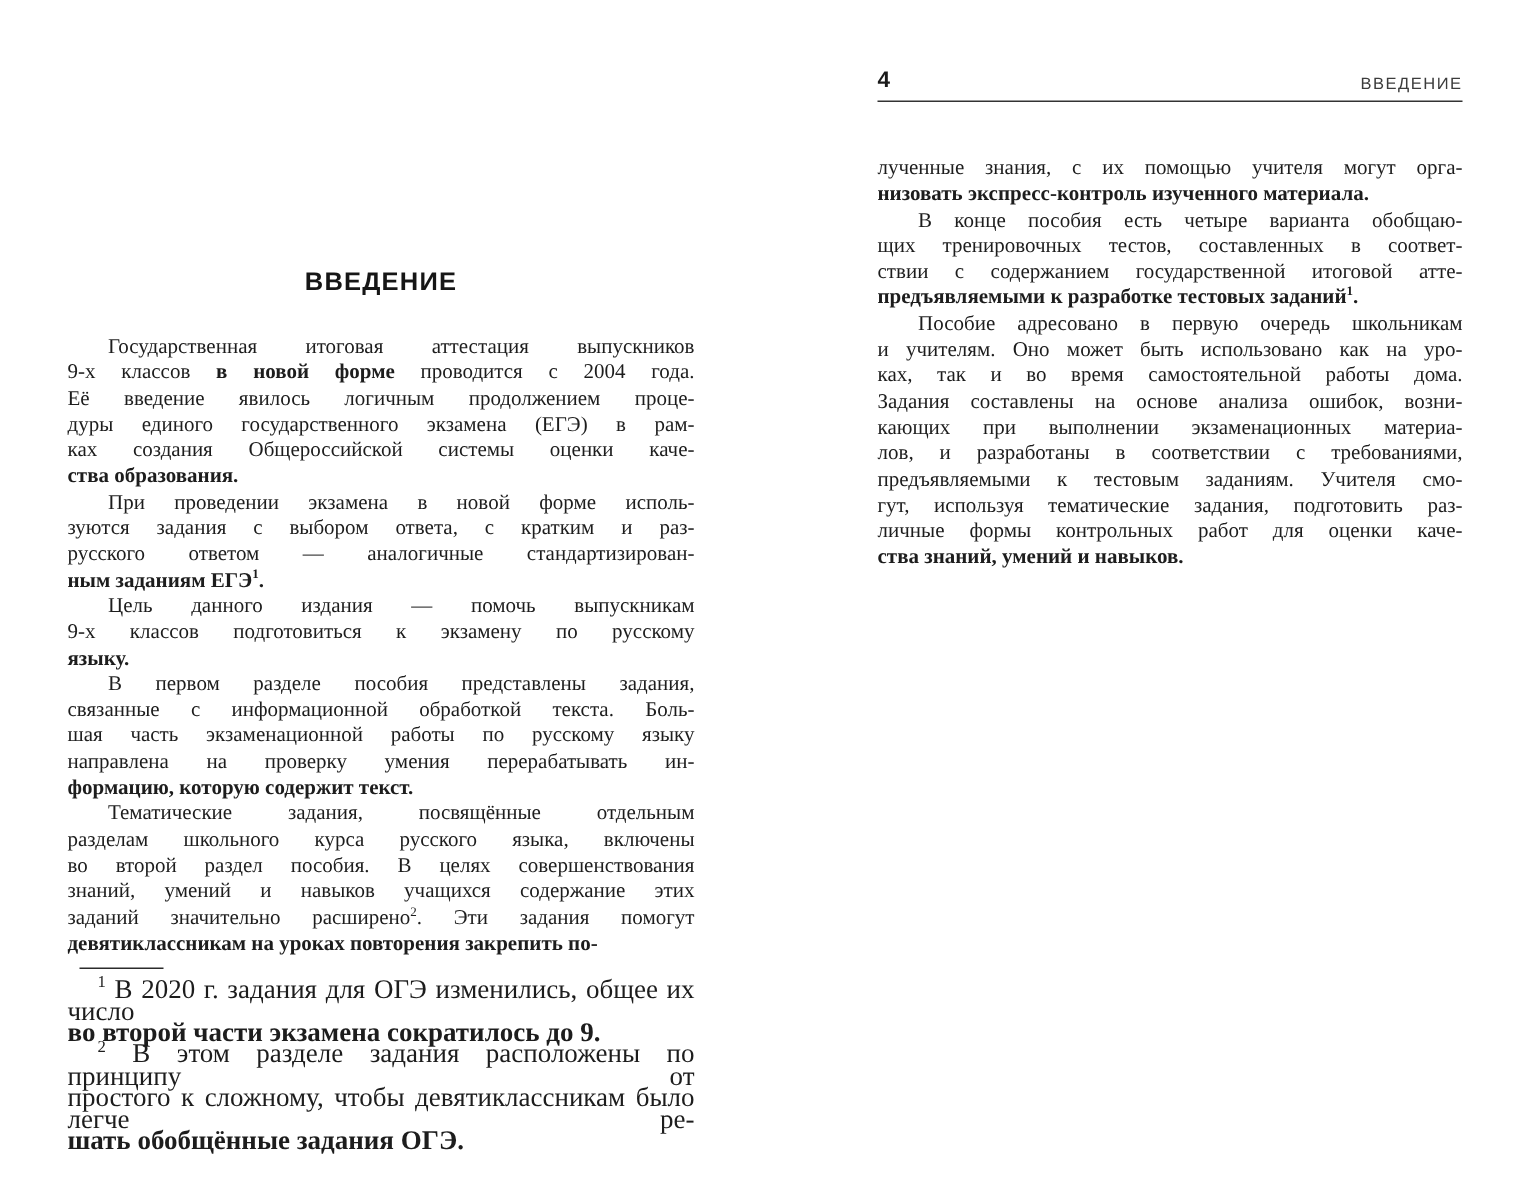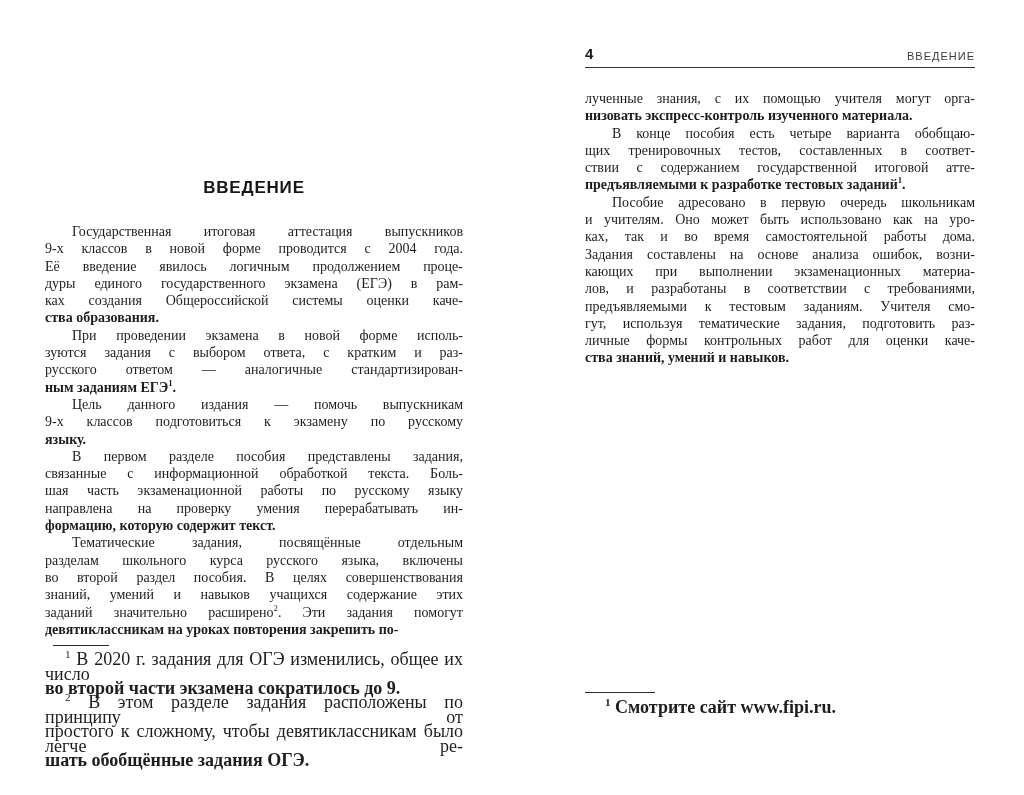--- a/index.html
+++ b/index.html
@@ -20,39 +20,39 @@
     text-align:center; margin:0 0 25px 0; color:#161616;
   }
 
   .body-text { font-size:14px; line-height:17.3px; }
   .para { margin:0; }
   .tline { text-align:justify; text-align-last:justify; }
   .tline.lastline { text-align-last:left;font-weight:bold; }
   .body-text .para.indent .firstline { text-indent:27px; }
 
   sup { font-size:0.62em; vertical-align:super; line-height:0; }
-  b { font-weight:normal; }
+  b { font-weight:bold; }
 
   .fn-rule {
     border:none; border-top:1.4px solid #2b2b2b;
     margin:6px 0 6px 0; width:56px; height:0;
   }
   .page-left .fn-rule { margin-left:8px; margin-top:7px; }
   .footnotes { font-size:18px; line-height:14.4px; }
   .footnotes .para.indent .firstline { text-indent:20px; }
 
   .running-header {
     display:flex; justify-content:space-between; align-items:flex-end;
     border-bottom:1.5px solid #333333; padding-bottom:5px;
     font-family:"Liberation Sans", sans-serif;
   }
   .page-num { font-weight:bold; font-size:15px; color:#1a1a1a; }
   .running-title { font-size:11px; letter-spacing:1px; color:#3c3c3c; }
 
-  .page-right .body-text { margin-top:22px; }
+  .page-right .body-text { margin-top:36px; }
   .fn-block-abs { position:absolute; top:647px; left:0; width:100%; }
   .fn-block-abs .fn-rule { margin:0 0 7px 0; width:70px; }
 </style>
 </head>
 <body>
 
 <section class="page page-left">
   <h1 class="doc-title">ВВЕДЕНИЕ</h1>
   <div class="body-text">
       <div class="para indent">
@@ -126,21 +126,13 @@
         <div class="tline">ках, так и во время самостоятельной работы дома.</div>
         <div class="tline">Задания составлены на основе анализа ошибок, возни-</div>
         <div class="tline">кающих при выполнении экзаменационных материа-</div>
         <div class="tline">лов, и разработаны в соответствии с требованиями,</div>
         <div class="tline">предъявляемыми к тестовым заданиям. Учителя смо-</div>
         <div class="tline">гут, используя тематические задания, подготовить раз-</div>
         <div class="tline">личные формы контрольных работ для оценки каче-</div>
         <div class="tline lastline">ства знаний, умений и навыков.</div>
       </div>
     </div>
-  <div class="fn-block-abs">
-    <hr class="fn-rule">
-    <div class="footnotes">
-        <div class="para indent">
-          <div class="tline firstline lastline"><sup>1</sup> Смотрите сайт www.fipi.ru.</div>
-        </div>
-      </div>
-  </div>
 </section>
 
 </body></html>

